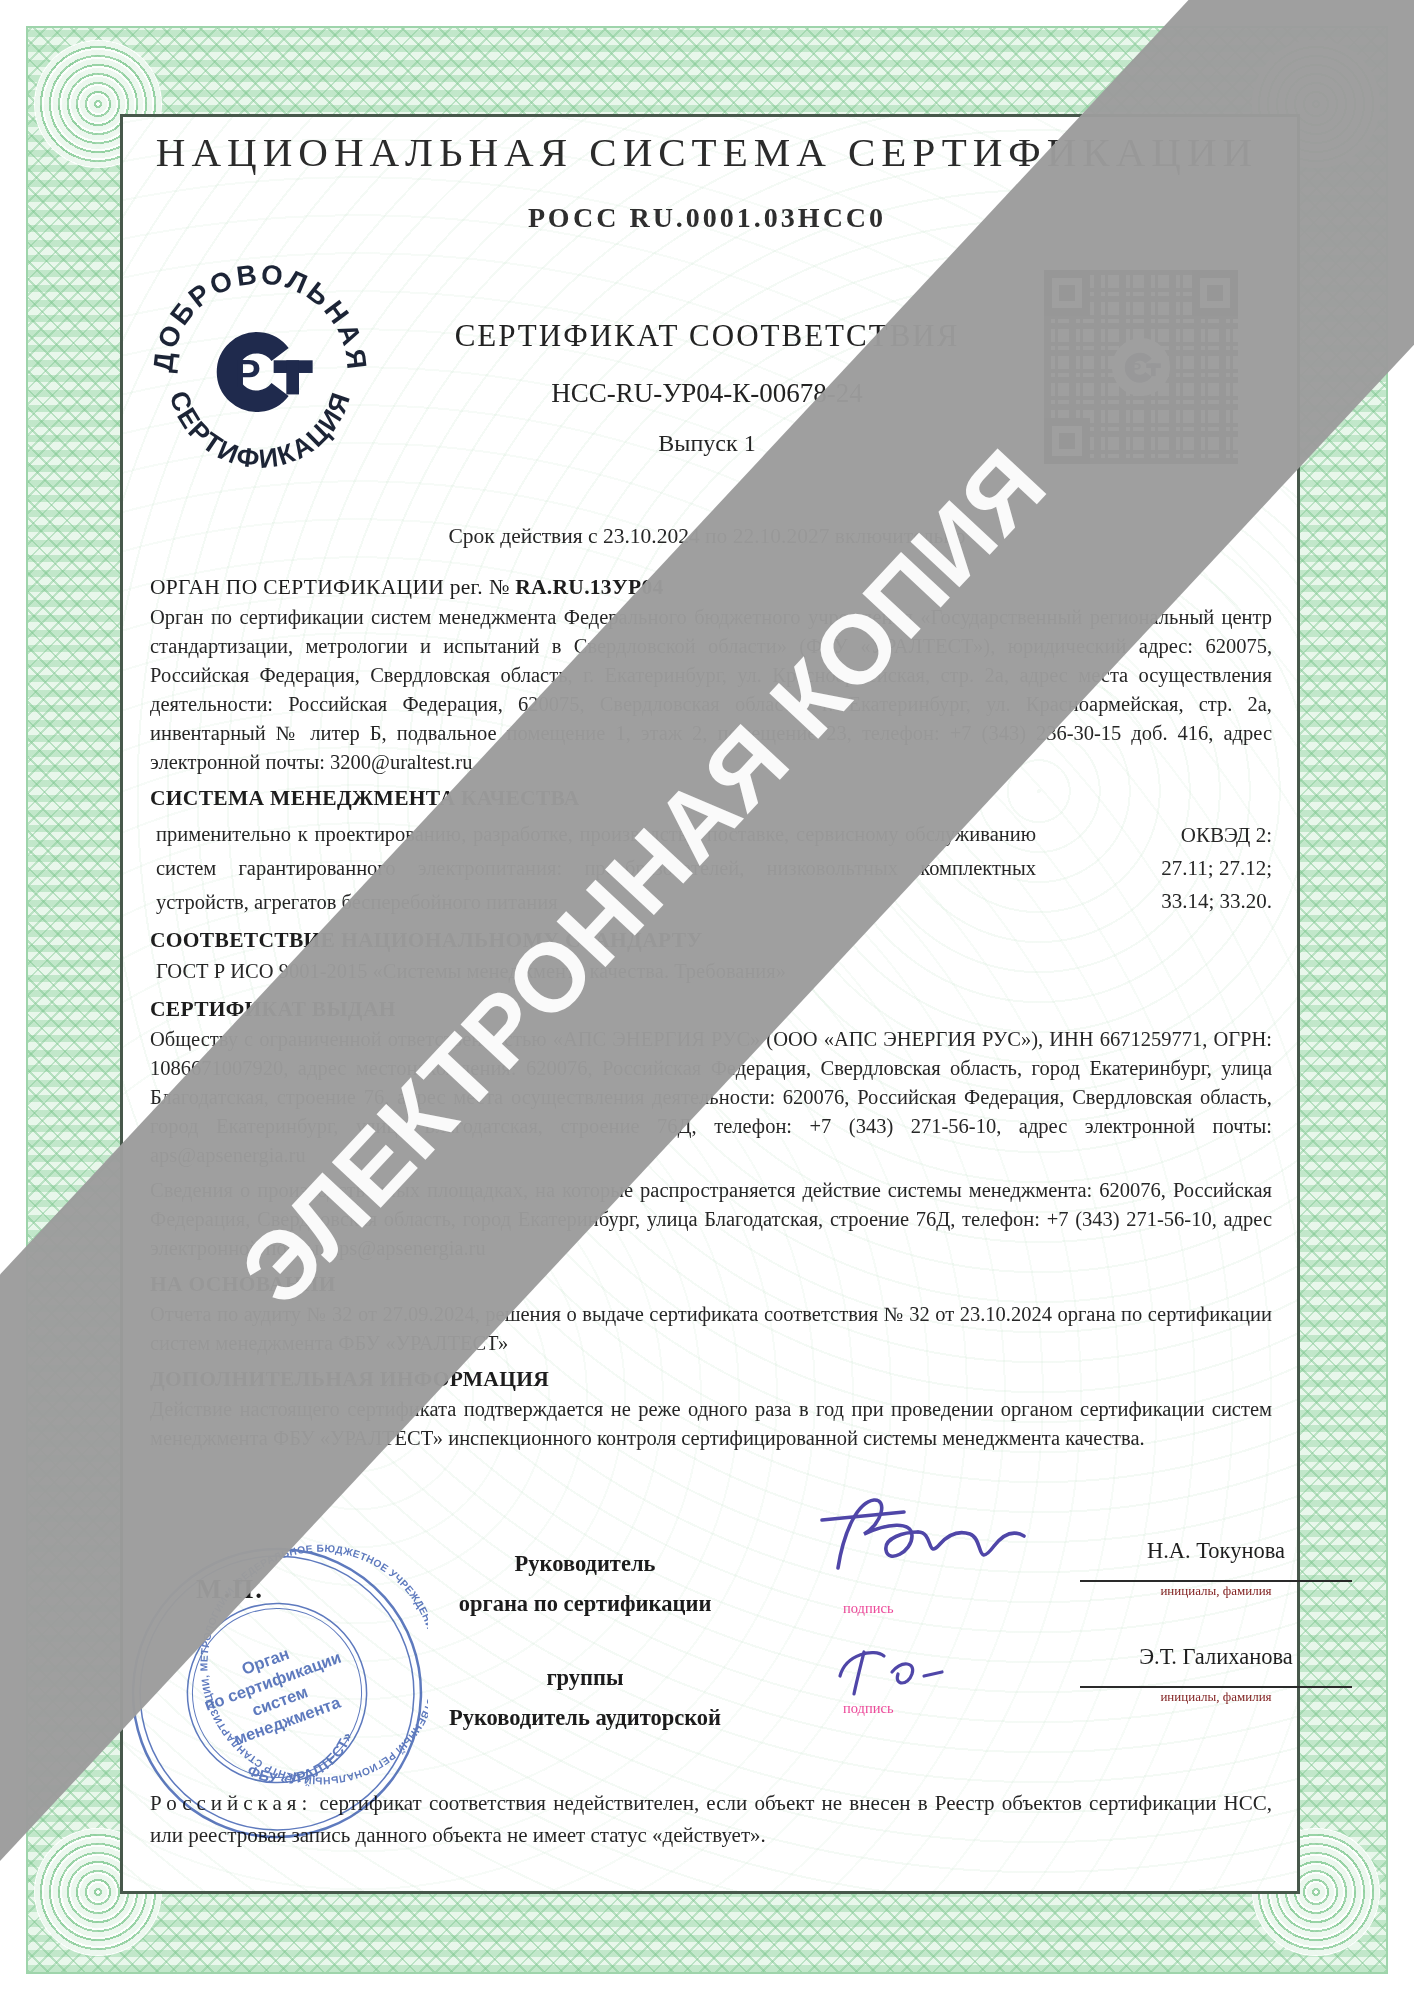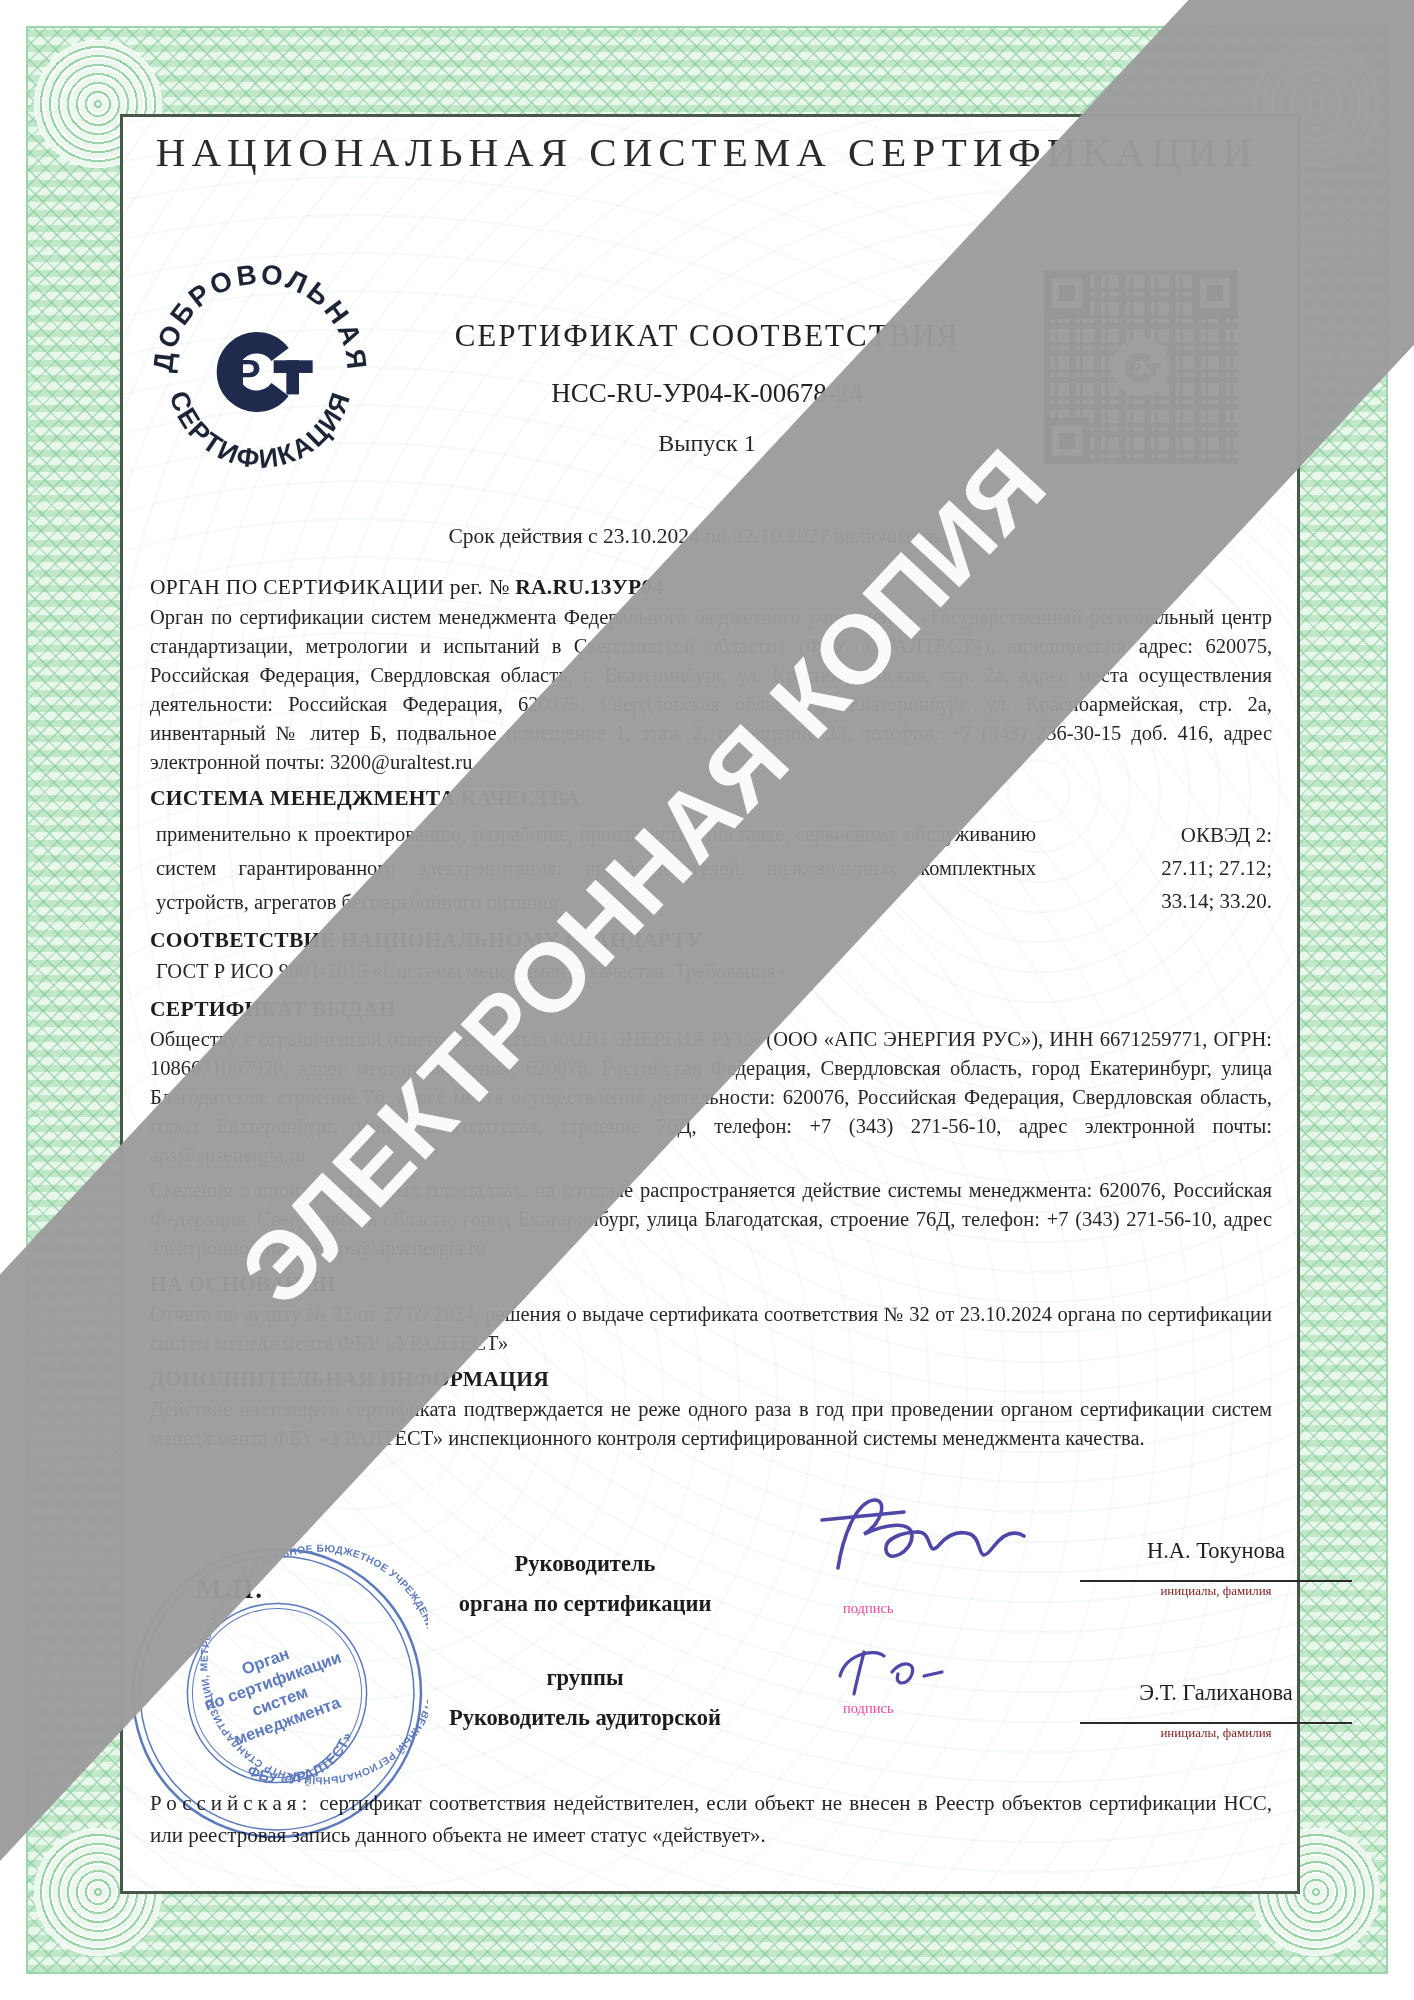--- a/index.html
+++ b/index.html
@@ -65,21 +65,21 @@
   
   .mp{position:absolute;left:196px;top:1574px;font-size:27px;font-weight:bold;letter-spacing:2px;color:#1c1c1c;z-index:15;}
   .role{position:absolute;left:385px;width:400px;font-size:22.5px;font-weight:bold;line-height:40px;color:#1c1c1c;z-index:15;text-align:center;}
   .role.r1{top:1544px}.role.r2{top:1658px}
   .sig{position:absolute;z-index:15;}
   .sig.s1{left:808px;top:1490px;width:232px;height:110px;}
   .sig.s2{left:826px;top:1640px;width:142px;height:60px;}
   .podpis{position:absolute;left:843px;font-size:14.5px;color:#ec4899;z-index:15;}
   .podpis.p1{top:1600px}.podpis.p2{top:1700px}
   .namebox{position:absolute;left:1080px;width:272px;z-index:15;}
-  .namebox.n1{top:1538px}.namebox.n2{top:1680px}
+  .namebox.n1{top:1538px}.namebox.n2{top:1644px}
   .name-line{border-bottom:2px solid #2a2a2a;text-align:center;font-size:22.5px;padding-bottom:16px;color:#1e1e1e;}
   .name-cap{text-align:center;font-size:13px;margin-top:1px;color:#7f1d1d;}
   .stamp{position:absolute;left:126px;top:1542px;width:302px;height:302px;z-index:20;
          opacity:.82;mix-blend-mode:multiply;}
 
   
   .note{position:absolute;left:150px;top:1766px;width:1122px;font-size:21px;line-height:32px;
         text-align:justify;z-index:10;}
   .spaced{letter-spacing:5px;}
 
@@ -99,20 +99,21 @@
 <div class="page">
 
   <div class="frame"></div>
   <div class="rose tl"></div>
   <div class="rose tr"></div>
   <div class="rose bl"></div>
   <div class="rose br"></div>
   <div class="inner"></div>
 
   <div class="sys-title">НАЦИОНАЛЬНАЯ СИСТЕМА СЕРТИФИКАЦИИ</div>
+  <div class="reg-code">РОСС RU.0001.03НСС0</div>
   <div class="doc-title">СЕРТИФИКАТ СООТВЕТСТВИЯ</div>
   <div class="doc-number">НСС-RU-УР04-К-00678-24</div>
   <div class="issue">Выпуск 1</div>
   <div class="validity">Срок действия с 23.10.2024 по 22.10.2027 включительно</div>
 
   <svg width="0" height="0" style="position:absolute">
     <defs>
       <symbol id="rst-mono" viewBox="0 0 120 120">
         <path d="M 80.6 44 A 30 30 0 1 0 80.6 80" fill="none" stroke="#1f2a4d" stroke-width="22"></path>
         <text x="34" y="77" font-size="40" font-weight="bold" fill="#1f2a4d">Р</text>

